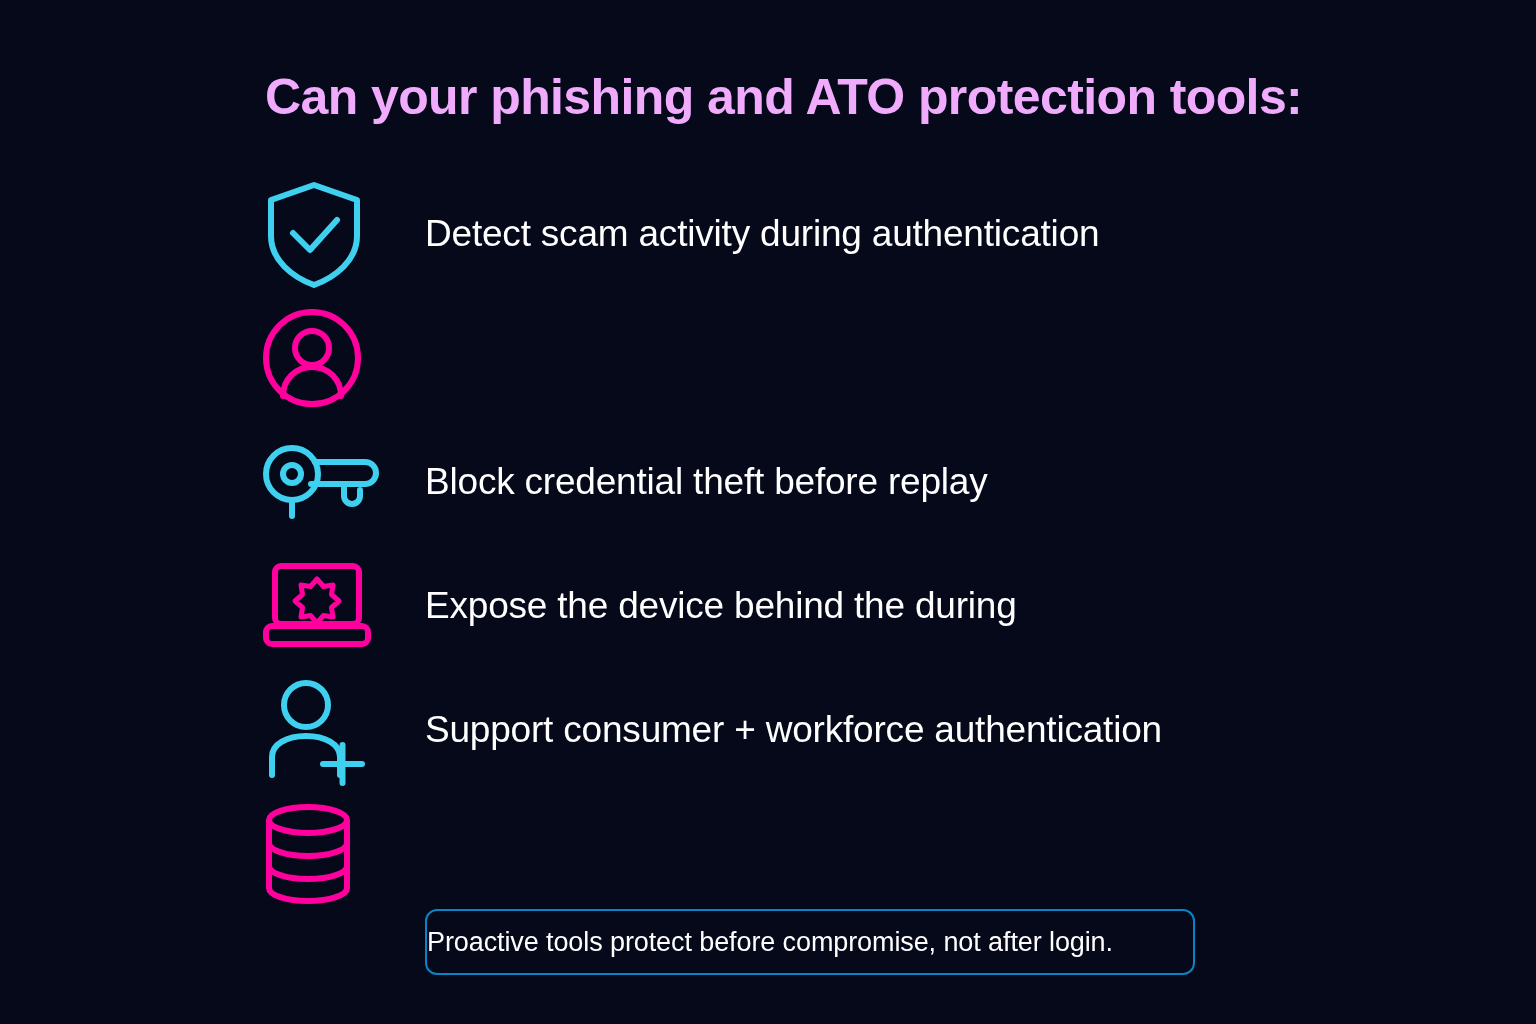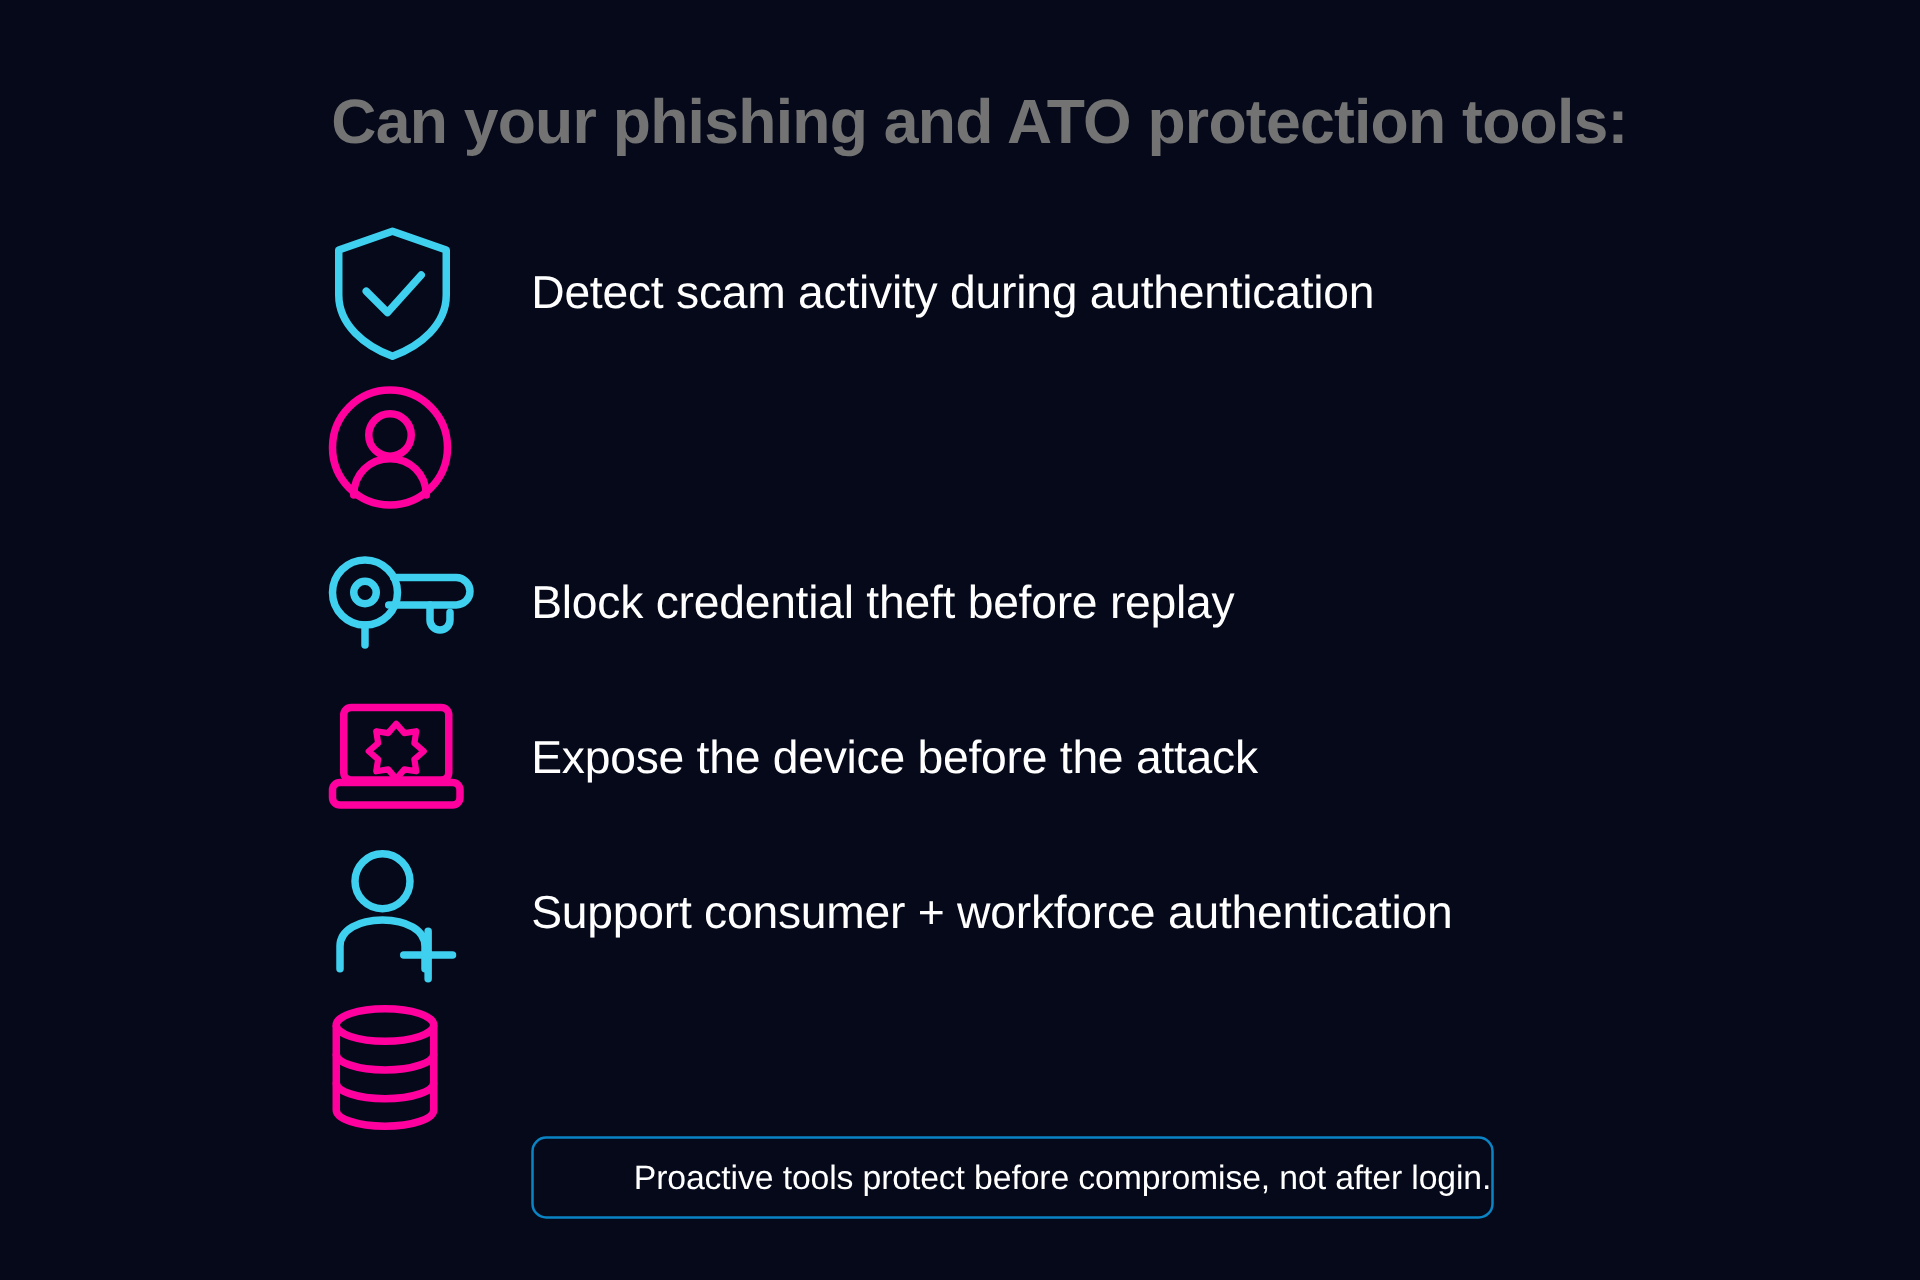--- a/index.html
+++ b/index.html
@@ -24,21 +24,21 @@
   
   .title {
     position: absolute;
     left: 265px;
     top: 66px;
     width: 1180px;
     font-size: 50px;
     line-height: 62px;
     font-weight: 700;
     letter-spacing: -0.6px;
-    color: #737373;
+    color: #f0abfc;
     white-space: nowrap;
   }
 
   
   .list {
     position: absolute;
     left: 255px;
     top: 172px;
     width: 1200px;
   }
@@ -77,21 +77,21 @@
     position: absolute;
     left: 425px;
     top: 909px;
     width: 770px;
     height: 66px;
     box-sizing: border-box;
     border: 2.5px solid #0a84c4;
     border-radius: 12px;
     display: flex;
     align-items: center;
-    justify-content: flex-end;
+    justify-content: flex-start;
     background: transparent;
   }
   .footer-text {
     font-size: 27px;
     line-height: 34px;
     color: #ffffff;
     letter-spacing: -0.1px;
     white-space: nowrap;
   }
 </style>
@@ -138,21 +138,21 @@
     </div>
 
     <div class="row">
       <div class="icon-cell">
         <svg width="112" height="92" viewBox="0 0 112 92" fill="none">
           <rect x="14" y="6" width="84" height="58" rx="6" stroke="#ff009f" stroke-width="6" fill="none"></rect>
           <rect x="5" y="66" width="102" height="18" rx="6" stroke="#ff009f" stroke-width="6" fill="none"></rect>
           <path d="M56 19 L62.5 26.5 L72 25 L70.5 34.5 L78 41 L70.5 47.5 L72 57 L62.5 55.5 L56 63 L49.5 55.5 L40 57 L41.5 47.5 L34 41 L41.5 34.5 L40 25 L49.5 26.5 Z" stroke="#ff009f" stroke-width="5" stroke-linejoin="round" fill="none"></path>
         </svg>
       </div>
-      <div class="row-label">Expose the device before the attack</div>
+      <div class="row-label">Expose the device behind the during</div>
     </div>
 
     <div class="row">
       <div class="icon-cell">
         <svg width="110" height="102" viewBox="0 0 110 102" fill="none">
           <circle cx="45" cy="26" r="22" stroke="#3fd0f0" stroke-width="6" fill="none"></circle>
           <path d="M11 96 L11 78 C11 65 26 57 45 57 C64 57 79 65 79 78 L79 96" stroke="#3fd0f0" stroke-width="6" stroke-linecap="round" fill="none"></path>
           <path d="M62 85 L101 85 M81.5 66 L81.5 104" stroke="#3fd0f0" stroke-width="6" stroke-linecap="round" fill="none"></path>
         </svg>
       </div>

